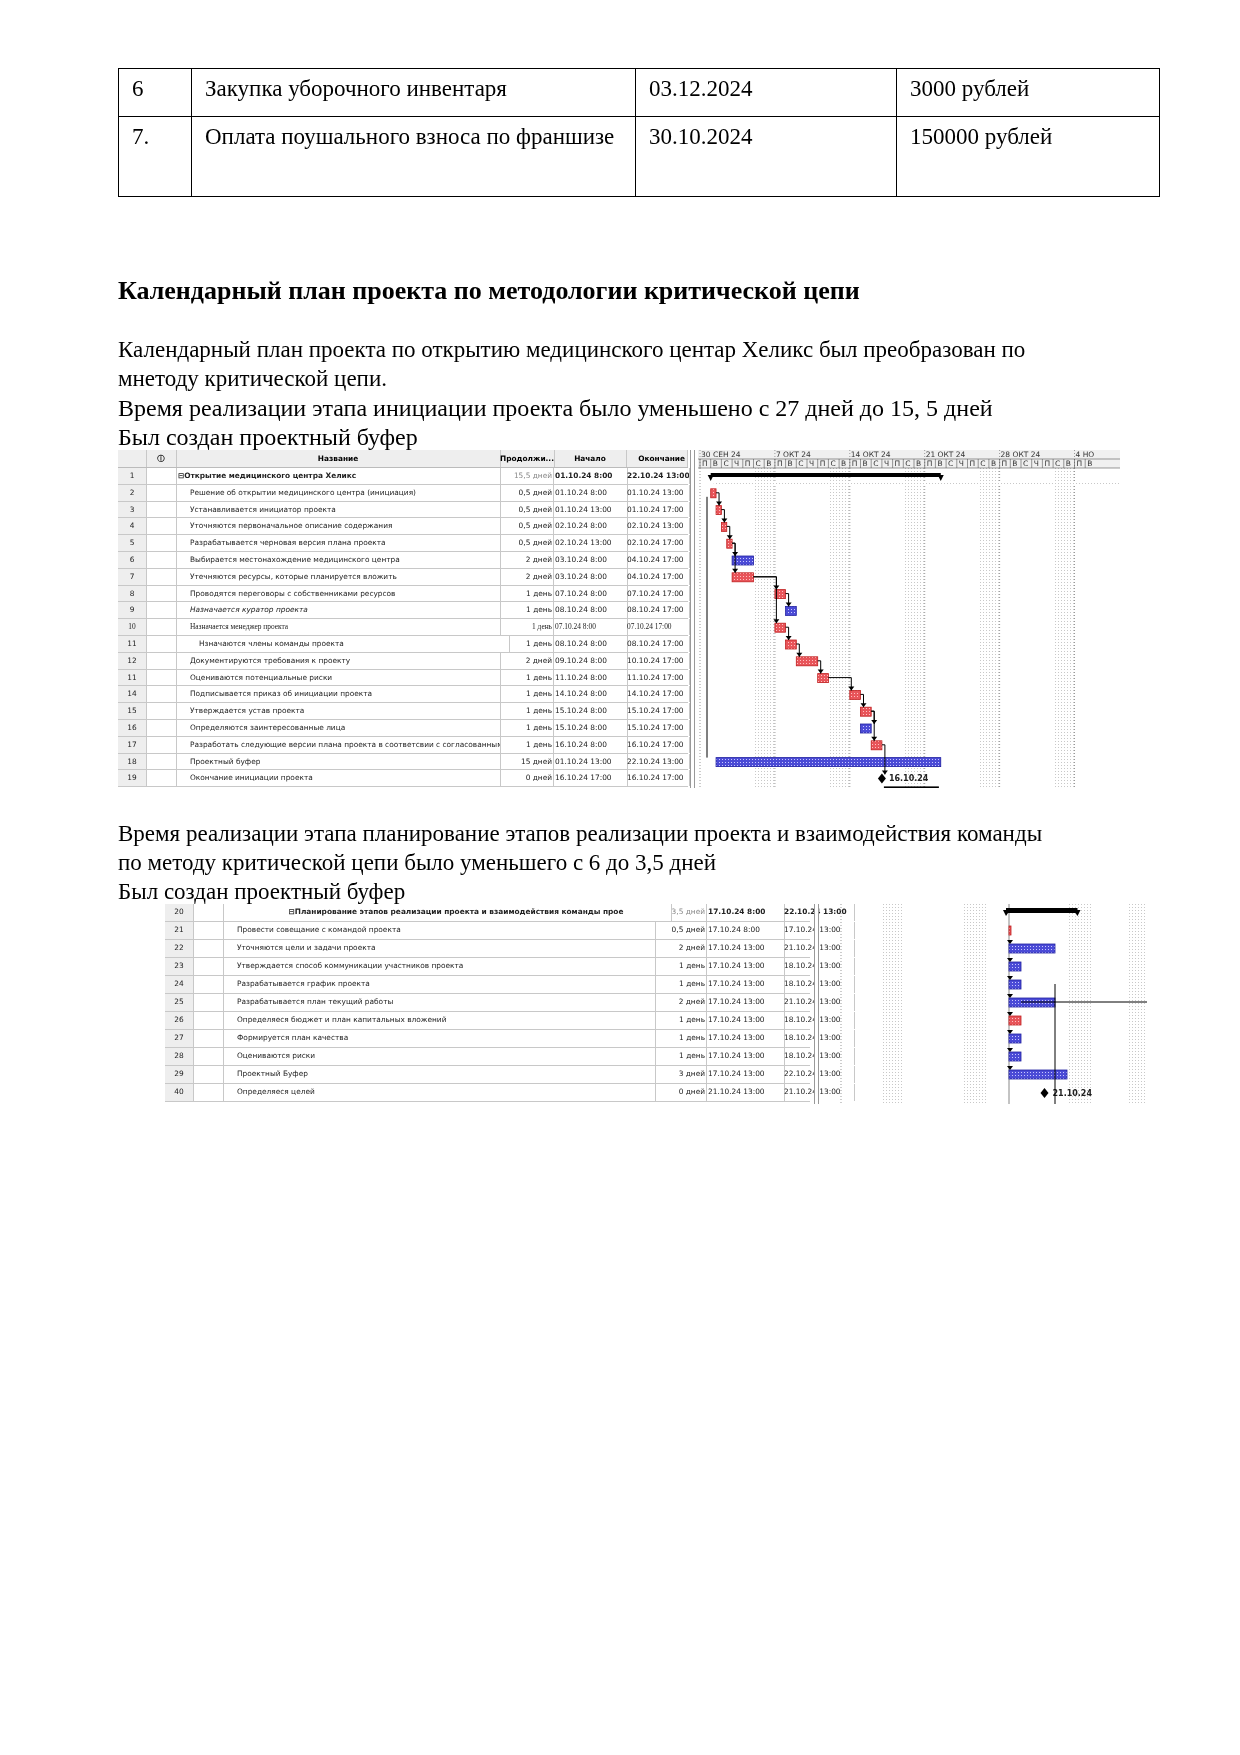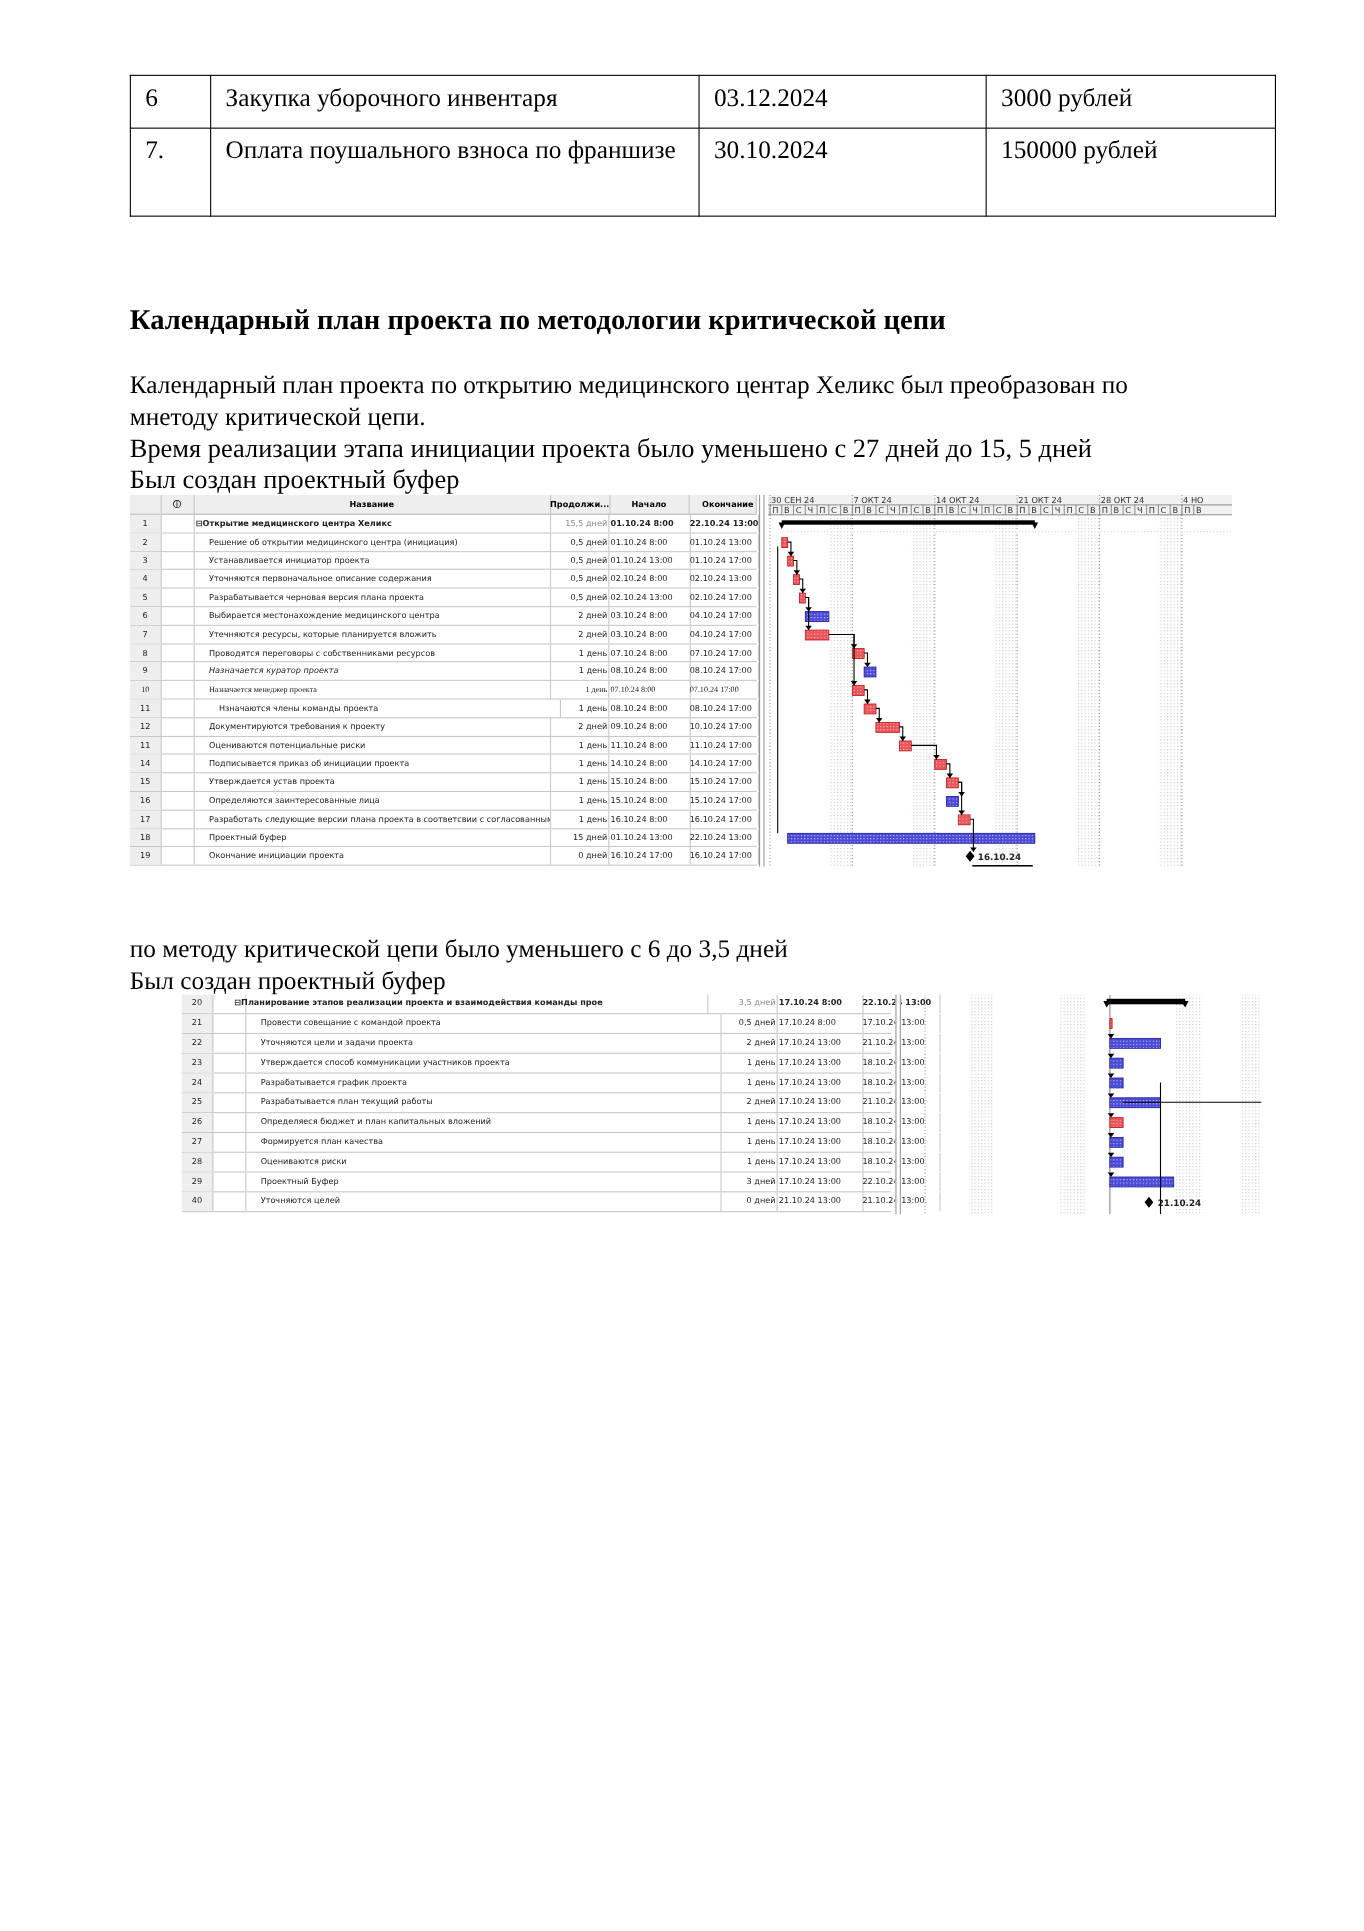--- a/index.html
+++ b/index.html
@@ -399,29 +399,30 @@
           <path d="M173.2,270 L179.2,270 L176.2,274 Z" fill="#000"></path>
           <path d="M173.2,261.20000000000005 L176.2,261.20000000000005 L176.2,290.8" stroke="#000" fill="none" stroke-width="1"></path>
           <path d="M173.2,286.8 L179.2,286.8 L176.2,290.8 Z" fill="#000"></path>
           <path d="M183.89999999999998,294.8 L186.89999999999998,294.8 L186.89999999999998,324.40000000000003" stroke="#000" fill="none" stroke-width="1"></path>
           <path d="M183.89999999999998,320.40000000000003 L189.89999999999998,320.40000000000003 L186.89999999999998,324.40000000000003 Z" fill="#000"></path>
           <line x1="9" y1="46.8" x2="9" y2="307.6" stroke="#000"></line>
         </svg>
     </div>
   </div>
 
+  <div class="para" style="top:820px">Время реализации этапа планирование этапов реализации проекта и взаимодействия команды</div>
   <div class="para" style="top:849px">по методу критической цепи было уменьшего с 6 до 3,5 дней</div>
   <div class="para" style="top:878px">Был создан проектный буфер</div>
 
   <div class="mspshot" id="shot2" style="left:118px; top:904px; width:982px; height:200px;margin-left:47px;">
     <div id="rows2">
         <div class="msp-row" style="top: 0px; width: 645px; height: 17px;">
           <div class="msp-id" style="left: 0px; width: 28px;">20</div>
           <div class="msp-ind" style="left: 28px; width: 30px;"></div>
-          <div class="msp-name bold" style="left: 48px; width: 430px;">⊟Планирование этапов реализации проекта и взаимодействия команды прое</div>
+          <div class="msp-name bold" style="left: 76px; width: 430px; text-align: center;">⊟Планирование этапов реализации проекта и взаимодействия команды прое</div>
           <div class="msp-dur grey" style="left: 490px; width: 52px;">3,5 дней</div>
           <div class="msp-start bold" style="left: 542px; width: 76px;">17.10.24 8:00</div>
           <div class="msp-finish bold" style="left: 618px; width: 70px;">22.10.24 13:00</div>
         </div>
         <div class="msp-row" style="top: 18px; width: 645px; height: 17px;">
           <div class="msp-id" style="left: 0px; width: 28px;">21</div>
           <div class="msp-ind" style="left: 28px; width: 30px;"></div>
           <div class="msp-name" style="left: 72px; width: 418px;">Провести совещание с командой проекта</div>
           <div class="msp-dur" style="left: 490px; width: 52px;">0,5 дней</div>
           <div class="msp-start" style="left: 542px; width: 76px;">17.10.24 8:00</div>
@@ -487,21 +488,21 @@
           <div class="msp-id" style="left: 0px; width: 28px;">29</div>
           <div class="msp-ind" style="left: 28px; width: 30px;"></div>
           <div class="msp-name" style="left: 72px; width: 418px;">Проектный Буфер</div>
           <div class="msp-dur" style="left: 490px; width: 52px;">3 дней</div>
           <div class="msp-start" style="left: 542px; width: 76px;">17.10.24 13:00</div>
           <div class="msp-finish" style="left: 618px; width: 70px;">22.10.24 13:00</div>
         </div>
         <div class="msp-row" style="top: 180px; width: 645px; height: 17px;">
           <div class="msp-id" style="left: 0px; width: 28px;">40</div>
           <div class="msp-ind" style="left: 28px; width: 30px;"></div>
-          <div class="msp-name" style="left: 72px; width: 418px;">Уточняются целей</div>
+          <div class="msp-name" style="left: 72px; width: 418px;">Определяеся целей</div>
           <div class="msp-dur" style="left: 490px; width: 52px;">0 дней</div>
           <div class="msp-start" style="left: 542px; width: 76px;">21.10.24 13:00</div>
           <div class="msp-finish" style="left: 618px; width: 70px;">21.10.24 13:00</div>
         </div>
       </div>
     <div class="splitter" style="left:649px;height:200px"></div>
     <div class="gantt" style="left:658px;width:324px;height:200px">
       <svg id="g2" width="324" height="200">
           <defs>
    <pattern id="prg2" width="3" height="3" patternUnits="userSpaceOnUse">

